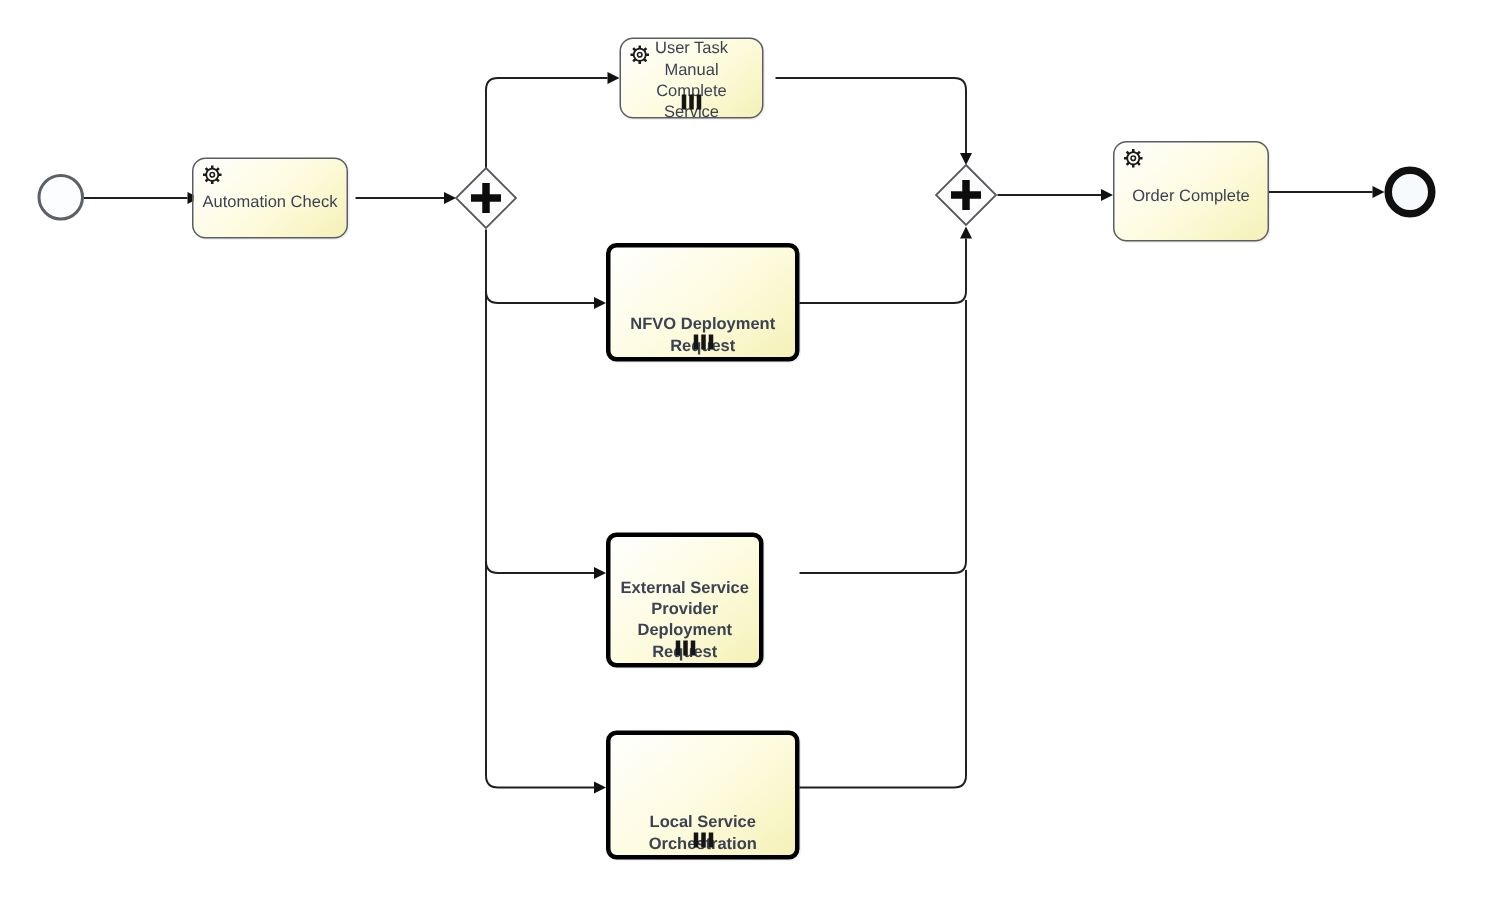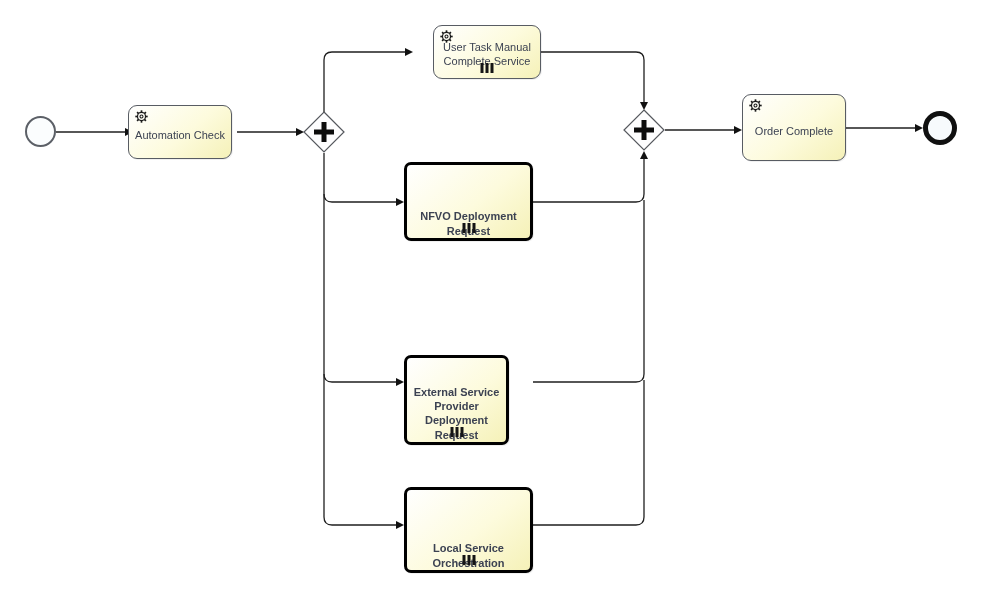--- a/index.html
+++ b/index.html
@@ -120,21 +120,21 @@
     <span class="label">Automation Check</span>
   </div>
 
   <div class="gw" style="left:303px; top:111px;">
     <svg viewBox="0 0 42 42">
       <polygon points="21,1 41,21 21,41 1,21" fill="#fdfdfe" stroke="#55585e" stroke-width="1.2"></polygon>
       <path d="M21,11 V31 M11,21 H31" stroke="#0c0c0c" stroke-width="5" fill="none"></path>
     </svg>
   </div>
 
-  <div class="task has-gear" style="left:413px; top:25px; width:108px; height:54px;margin-left:20px;">
+  <div class="task has-gear" style="left:413px; top:25px; width:96px; height:54px;">
     <span class="gear">
       <svg viewBox="0 0 16 16">
           <g stroke="#1b1b1b" fill="none">
         <circle cx="8" cy="8" r="4.3" stroke-width="1.3"></circle>
             <circle cx="8" cy="8" r="1.6" stroke-width="1.1"></circle>
         <g stroke-width="1.8">
               <line x1="12.4" y1="8" x2="14.6" y2="8"></line>
               <line x1="11.1" y1="11.1" x2="12.7" y2="12.7"></line>
               <line x1="8" y1="12.4" x2="8" y2="14.6"></line>
               <line x1="4.9" y1="11.1" x2="3.3" y2="12.7"></line>

